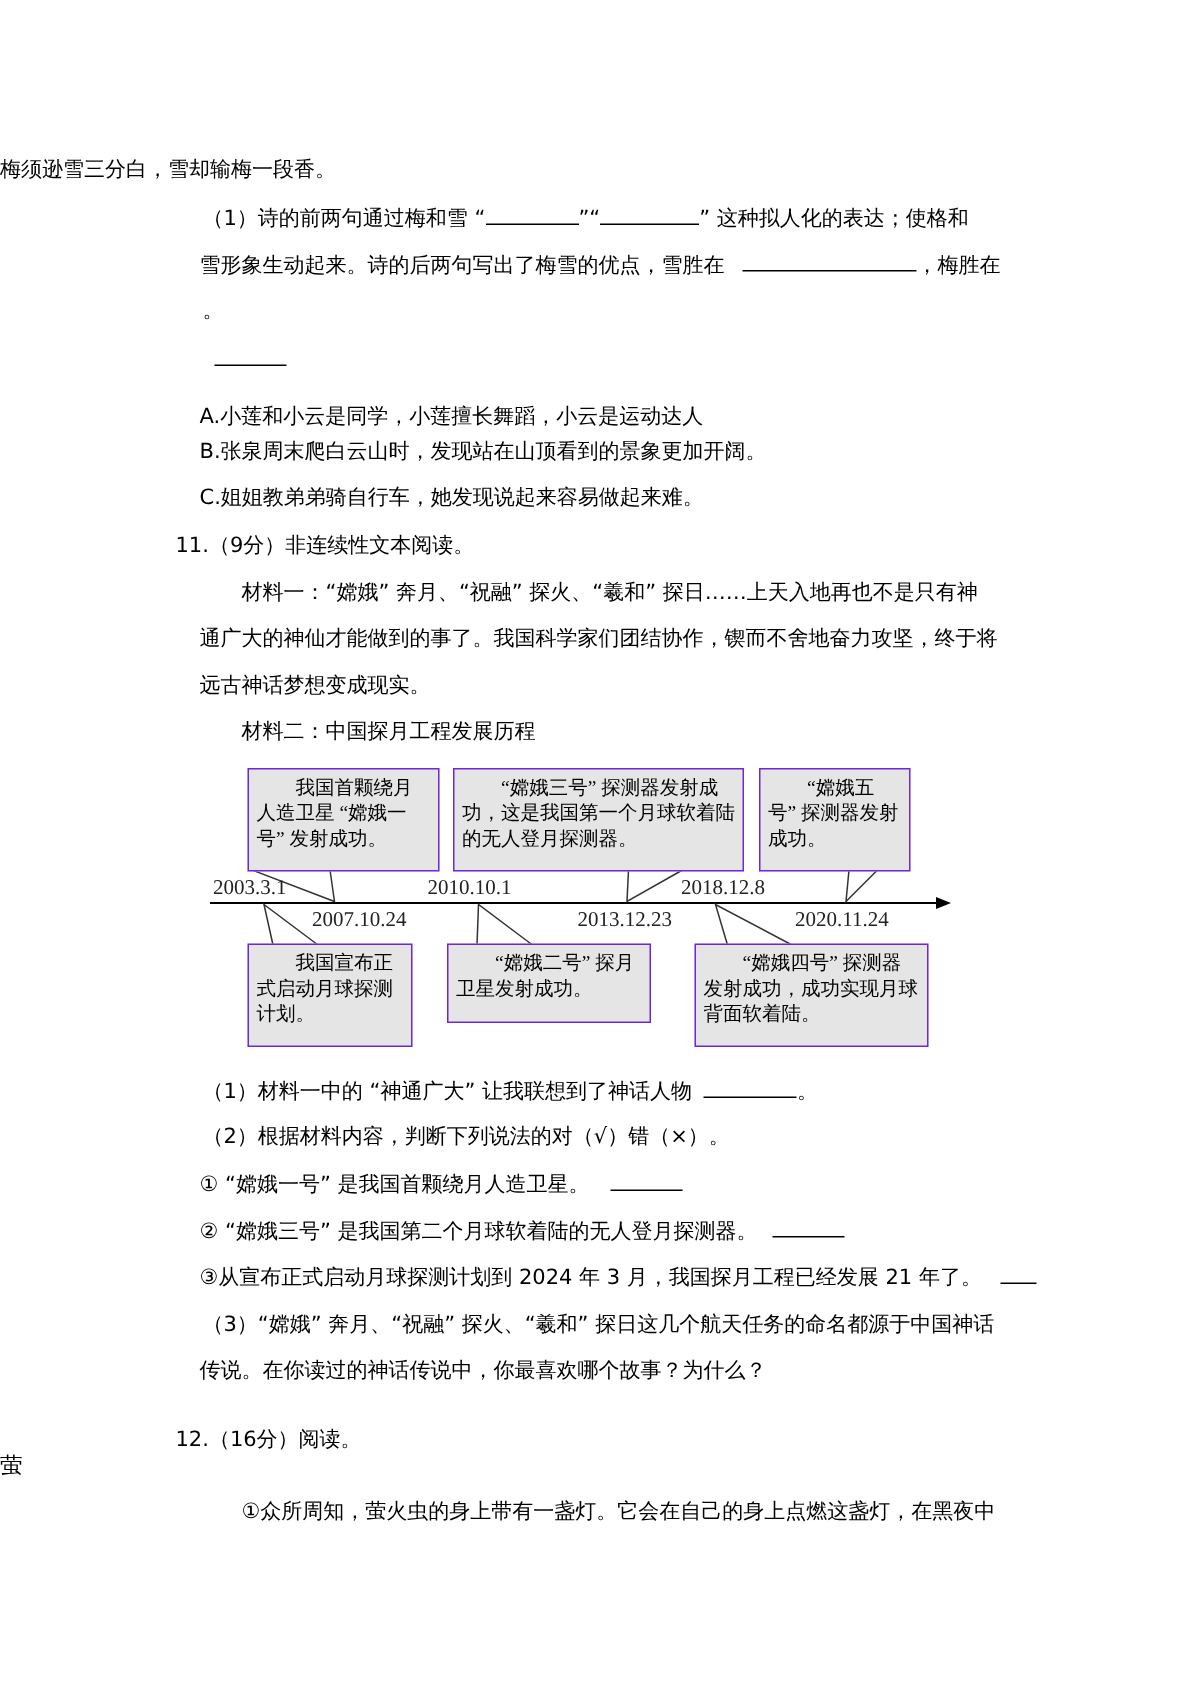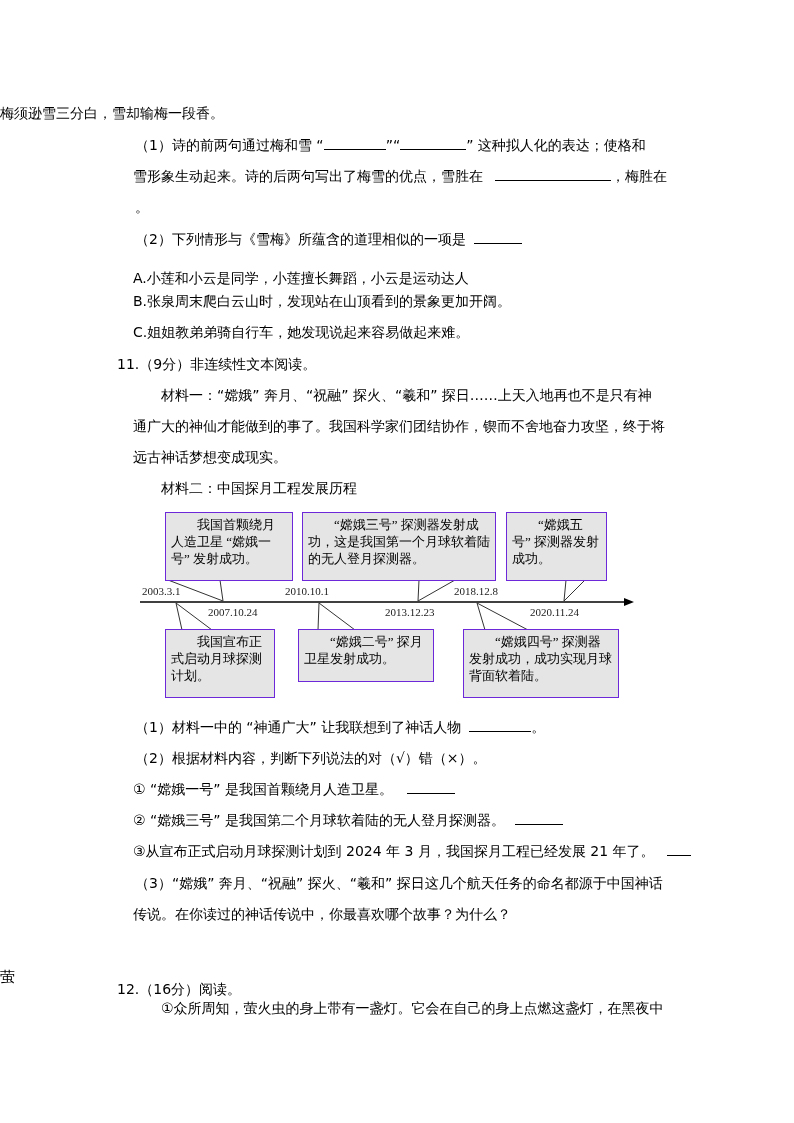--- a/index.html
+++ b/index.html
@@ -4,38 +4,38 @@
   <style>
     html, body { margin: 0; padding: 0; background: #ffffff; }
     body { width: 794px; height: 1123px; position: relative; overflow: hidden;
            font-family: "DejaVu Sans", "Liberation Sans", sans-serif; color: #000; }
     .line { position: absolute; font-size: 14px; line-height: 20px; white-space: nowrap; }
     .blank { display: inline-block; border-bottom: 1px solid #000; height: 14px; vertical-align: baseline; }
     .center { left: 0; width: 794px; text-align: left; }
     .tl-box { position: absolute; border: 1px solid #6d28d9; background: #e5e5e5;
               font-family: Liberation Serif, serif; font-size: 13px; line-height: 17px;
               padding: 3px 5px; box-sizing: border-box; white-space: normal; word-break: break-all; }
-    .tl-date { position: absolute; font-family: "Liberation Serif", "DejaVu Serif", serif; font-size: 11px; color: #222; }
+    .tl-date { position: absolute; font-family: "Liberation Serif", "DejaVu Serif", serif; font-size: 14px; color: #222; }
     svg.timeline { position: absolute; left: 0; top: 0; }
   </style>
 </head>
 <body>
 
 <div class="line center" style="top:103px;">梅须逊雪三分白，雪却输梅一段香。</div>
 
 <div class="line" style="left:135px; top:135px;">
   <span>（1）诗的前两句通过梅和雪 “</span><span class="blank" style="width:62px;"></span><span>”“</span><span class="blank" style="width:66px;"></span><span>” 这种拟人化的表达；使格和</span>
 </div>
 <div class="line" style="left:133px; top:166px;">
   <span>雪形象生动起来。诗的后两句写出了梅雪的优点，雪胜在</span><span style="display:inline-block;width:12px;"></span><span class="blank" style="width:116px;"></span><span>，梅胜在</span>
 </div>
 <div class="line" style="left:135px; top:197px;">。</div>
 
 <div class="line" style="left:135px; top:229px;">
-  <span>（2）下列情形与《雪梅》所蕴含的道理相似的一项是</span><span style="display:inline-block;width:8px;"></span><span class="blank" style="width:48px;"></span>
+  <span style="display:inline-block;width:8px;"></span><span class="blank" style="width:48px;"></span>
 </div>
 <div class="line" style="left:133px; top:268px;">A.小莲和小云是同学，小莲擅长舞蹈，小云是运动达人</div>
 <div class="line" style="left:133px; top:291px;">B.张泉周末爬白云山时，发现站在山顶看到的景象更加开阔。</div>
 <div class="line" style="left:133px; top:322px;">C.姐姐教弟弟骑自行车，她发现说起来容易做起来难。</div>
 
 <div class="line" style="left:117px; top:354px;">11.（9分）非连续性文本阅读。</div>
 <div class="line" style="left:161px; top:385px;">材料一：“嫦娥” 奔月、“祝融” 探火、“羲和” 探日……上天入地再也不是只有神</div>
 <div class="line" style="left:133px; top:416px;">通广大的神仙才能做到的事了。我国科学家们团结协作，锲而不舍地奋力攻坚，终于将</div>
 <div class="line" style="left:133px; top:447px;">远古神话梦想变成现实。</div>
 <div class="line" style="left:161px; top:478px;">材料二：中国探月工程发展历程</div>
@@ -80,15 +80,15 @@
 </div>
 <div class="line" style="left:133px; top:810px;">
   <span>② “嫦娥三号” 是我国第二个月球软着陆的无人登月探测器。</span><span style="display:inline-block;width:10px;"></span><span class="blank" style="width:48px;"></span>
 </div>
 <div class="line" style="left:133px; top:841px;">
   <span>③从宣布正式启动月球探测计划到 2024 年 3 月，我国探月工程已经发展 21 年了。</span><span style="display:inline-block;width:12px;"></span><span class="blank" style="width:24px;"></span>
 </div>
 <div class="line" style="left:135px; top:873px;">（3）“嫦娥” 奔月、“祝融” 探火、“羲和” 探日这几个航天任务的命名都源于中国神话</div>
 <div class="line" style="left:133px; top:904px;">传说。在你读过的神话传说中，你最喜欢哪个故事？为什么？</div>
 
-<div class="line" style="left:117px; top:979px;">12.（16分）阅读。</div>
+<div class="line" style="left:117px; top:950px;">12.（16分）阅读。</div>
 <div class="line center" style="top:967px; font-size:15px;">萤</div>
 <div class="line" style="left:161px; top:998px;">①众所周知，萤火虫的身上带有一盏灯。它会在自己的身上点燃这盏灯，在黑夜中</div>
 
 </body></html>

